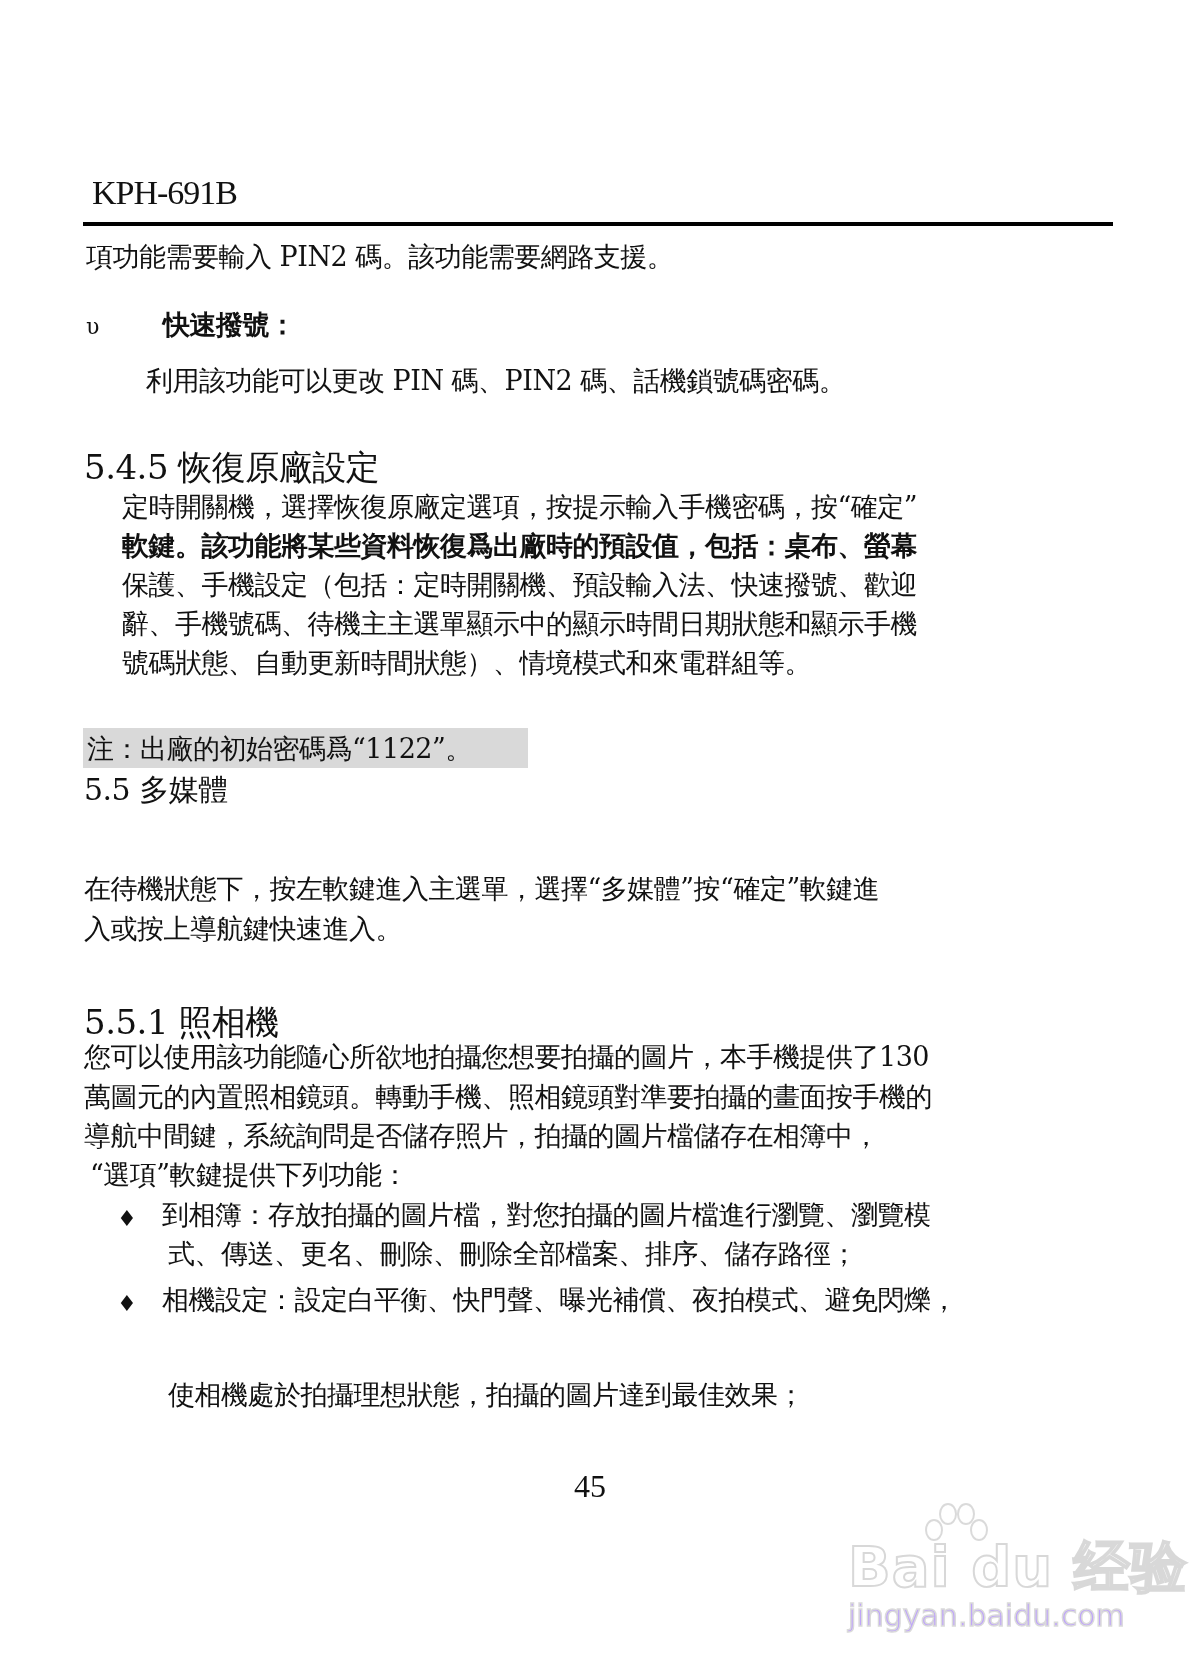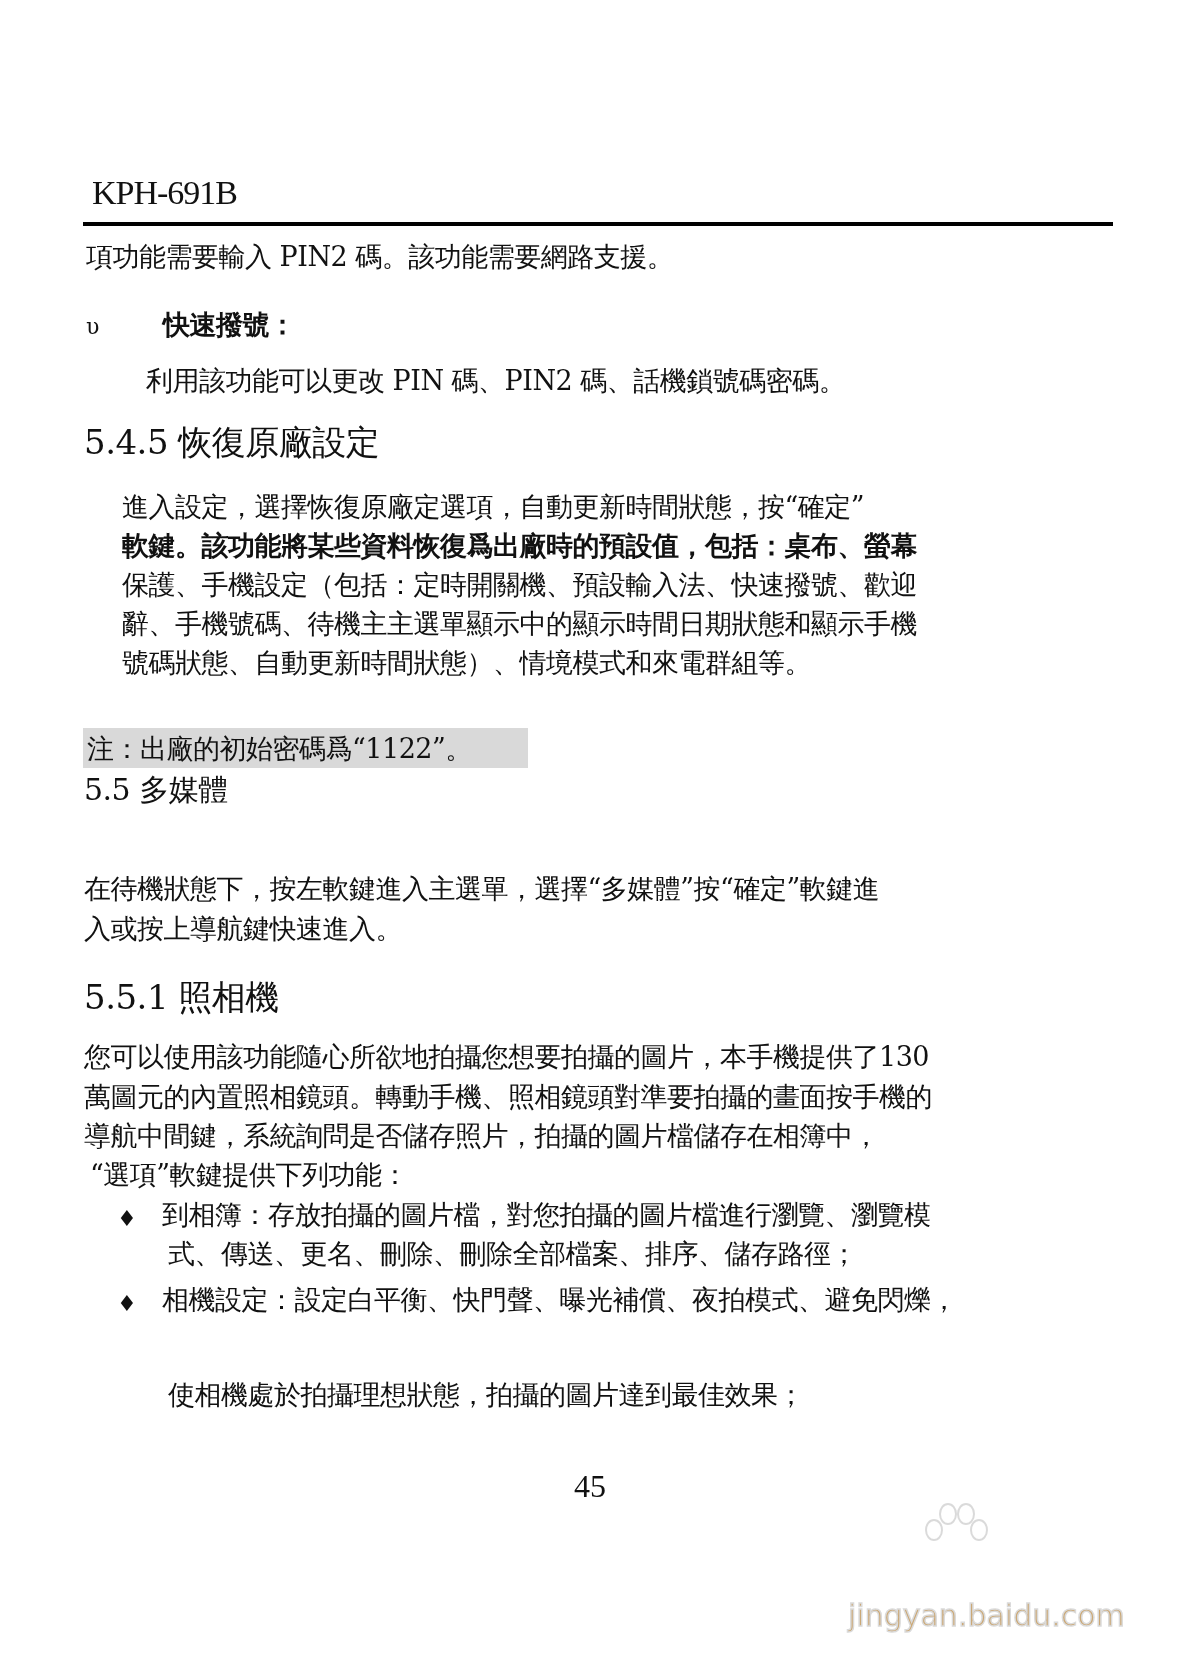--- a/index.html
+++ b/index.html
@@ -11,21 +11,21 @@
   .abs { position: absolute; white-space: nowrap; }
   .header-model {
     left: 86px; top: 174px; font-size: 34px; letter-spacing: -1px;
     font-family: "Liberation Serif", "DejaVu Serif", serif;
     margin-left: 6px;
   }
   .header-rule {
     left: 83px; top: 222px; width: 1030px; height: 4px; background: #000000;
   }
   .body-text { font-size: 27px; line-height: 38px; letter-spacing: -0.5px; }
-  .heading-2 { font-size: 34px; letter-spacing: -0.5px; }
+  .heading-2 { font-size: 34px; letter-spacing: -0.5px; margin-top: 25px; }
   .heading-1 { font-size: 30px; letter-spacing: -0.5px; }
   .bold { font-weight: bold; }
   .note-box {
     left: 83px; top: 728px; width: 445px; height: 40px; background: #d9d9d9;
   }
   .note-text { left: 87px; top: 730px; }
   .bullet-glyph { font-size: 22px; }
   .page-number {
     left: 574px; top: 1468px; font-size: 32px;
     font-family: "Liberation Serif", "DejaVu Serif", serif;
@@ -33,40 +33,40 @@
   .watermark {
     left: 848px; top: 1500px; width: 280px; height: 130px; opacity: 0.55;
   }
   .wm-logo {
     position: absolute; left: 0; top: 30px; font-size: 56px; font-weight: bold;
     font-family: "DejaVu Sans", sans-serif; color: #ffffff;
     -webkit-text-stroke: 2px #b9b9b9; letter-spacing: 1px;
   }
   .wm-url {
     position: absolute; left: 0; top: 98px; font-size: 30px;
-    font-family: "DejaVu Sans", sans-serif; color: #a16207;
+    font-family: "DejaVu Sans", sans-serif; color: #8b5cf6;
     -webkit-text-stroke: 1.5px #bdbdbd;
   }
   .wm-paw { position: absolute; left: 68px; top: 0px; }
 </style>
 </head>
 <body>
 
 <div class="abs header-model">KPH-691B</div>
 <div class="abs header-rule"></div>
 
 <div class="abs body-text" style="left:86px; top:238px;">項功能需要輸入 PIN2 碼。該功能需要網路支援。</div>
 
 <div class="abs body-text" style="left:86px; top:308px; font-size:22px;">υ</div>
 <div class="abs body-text bold" style="left:163px; top:306px;">快速撥號：</div>
 <div class="abs body-text" style="left:146px; top:362px;">利用該功能可以更改 PIN 碼、PIN2 碼、話機鎖號碼密碼。</div>
 
 <div class="abs heading-2" style="left:84px; top:420px;">5.4.5  恢復原廠設定</div>
 <div>
-  <div class="abs body-text" style="left:122px; top:488px;">進入設定，選擇恢復原廠定選項，自動更新時間狀態，按“確定”</div>
+  <div class="abs body-text" style="left:122px; top:488px;">定時開關機，選擇恢復原廠定選項，按提示輸入手機密碼，按“確定”</div>
   <div class="abs body-text" style="left:122px; top:527px;font-weight:bold;">軟鍵。該功能將某些資料恢復爲出廠時的預設值，包括：桌布、螢幕</div>
   <div class="abs body-text" style="left:122px; top:566px;text-align:center;">保護、手機設定（包括：定時開關機、預設輸入法、快速撥號、歡迎</div>
   <div class="abs body-text" style="left:122px; top:605px;">辭、手機號碼、待機主主選單顯示中的顯示時間日期狀態和顯示手機</div>
   <div class="abs body-text" style="left:122px; top:644px;">號碼狀態、自動更新時間狀態）、情境模式和來電群組等。</div>
 </div>
 <div class="abs note-box"></div>
 <div class="abs body-text note-text">注：出廠的初始密碼爲“1122”。</div>
 
 <div class="abs heading-1" style="left:84px; top:770px;">5.5  多媒體</div>
 <div class="abs body-text" style="left:84px; top:870px;">在待機狀態下，按左軟鍵進入主選單，選擇“多媒體”按“確定”軟鍵進</div>
@@ -97,14 +97,15 @@
 
 <div class="abs watermark">
   <svg class="wm-paw" width="80" height="60" viewBox="0 0 80 60">
     <g fill="#ffffff" stroke="#bdbdbd" stroke-width="2">
       <ellipse cx="18" cy="30" rx="8" ry="10"></ellipse>
       <ellipse cx="32" cy="14" rx="8" ry="10"></ellipse>
       <ellipse cx="50" cy="14" rx="8" ry="10"></ellipse>
       <ellipse cx="63" cy="30" rx="8" ry="10"></ellipse>
     </g>
   </svg>
+  <div class="wm-logo">Bai du 经验</div>
   <div class="wm-url">jingyan.baidu.com</div>
 </div>
 
 </body></html>

